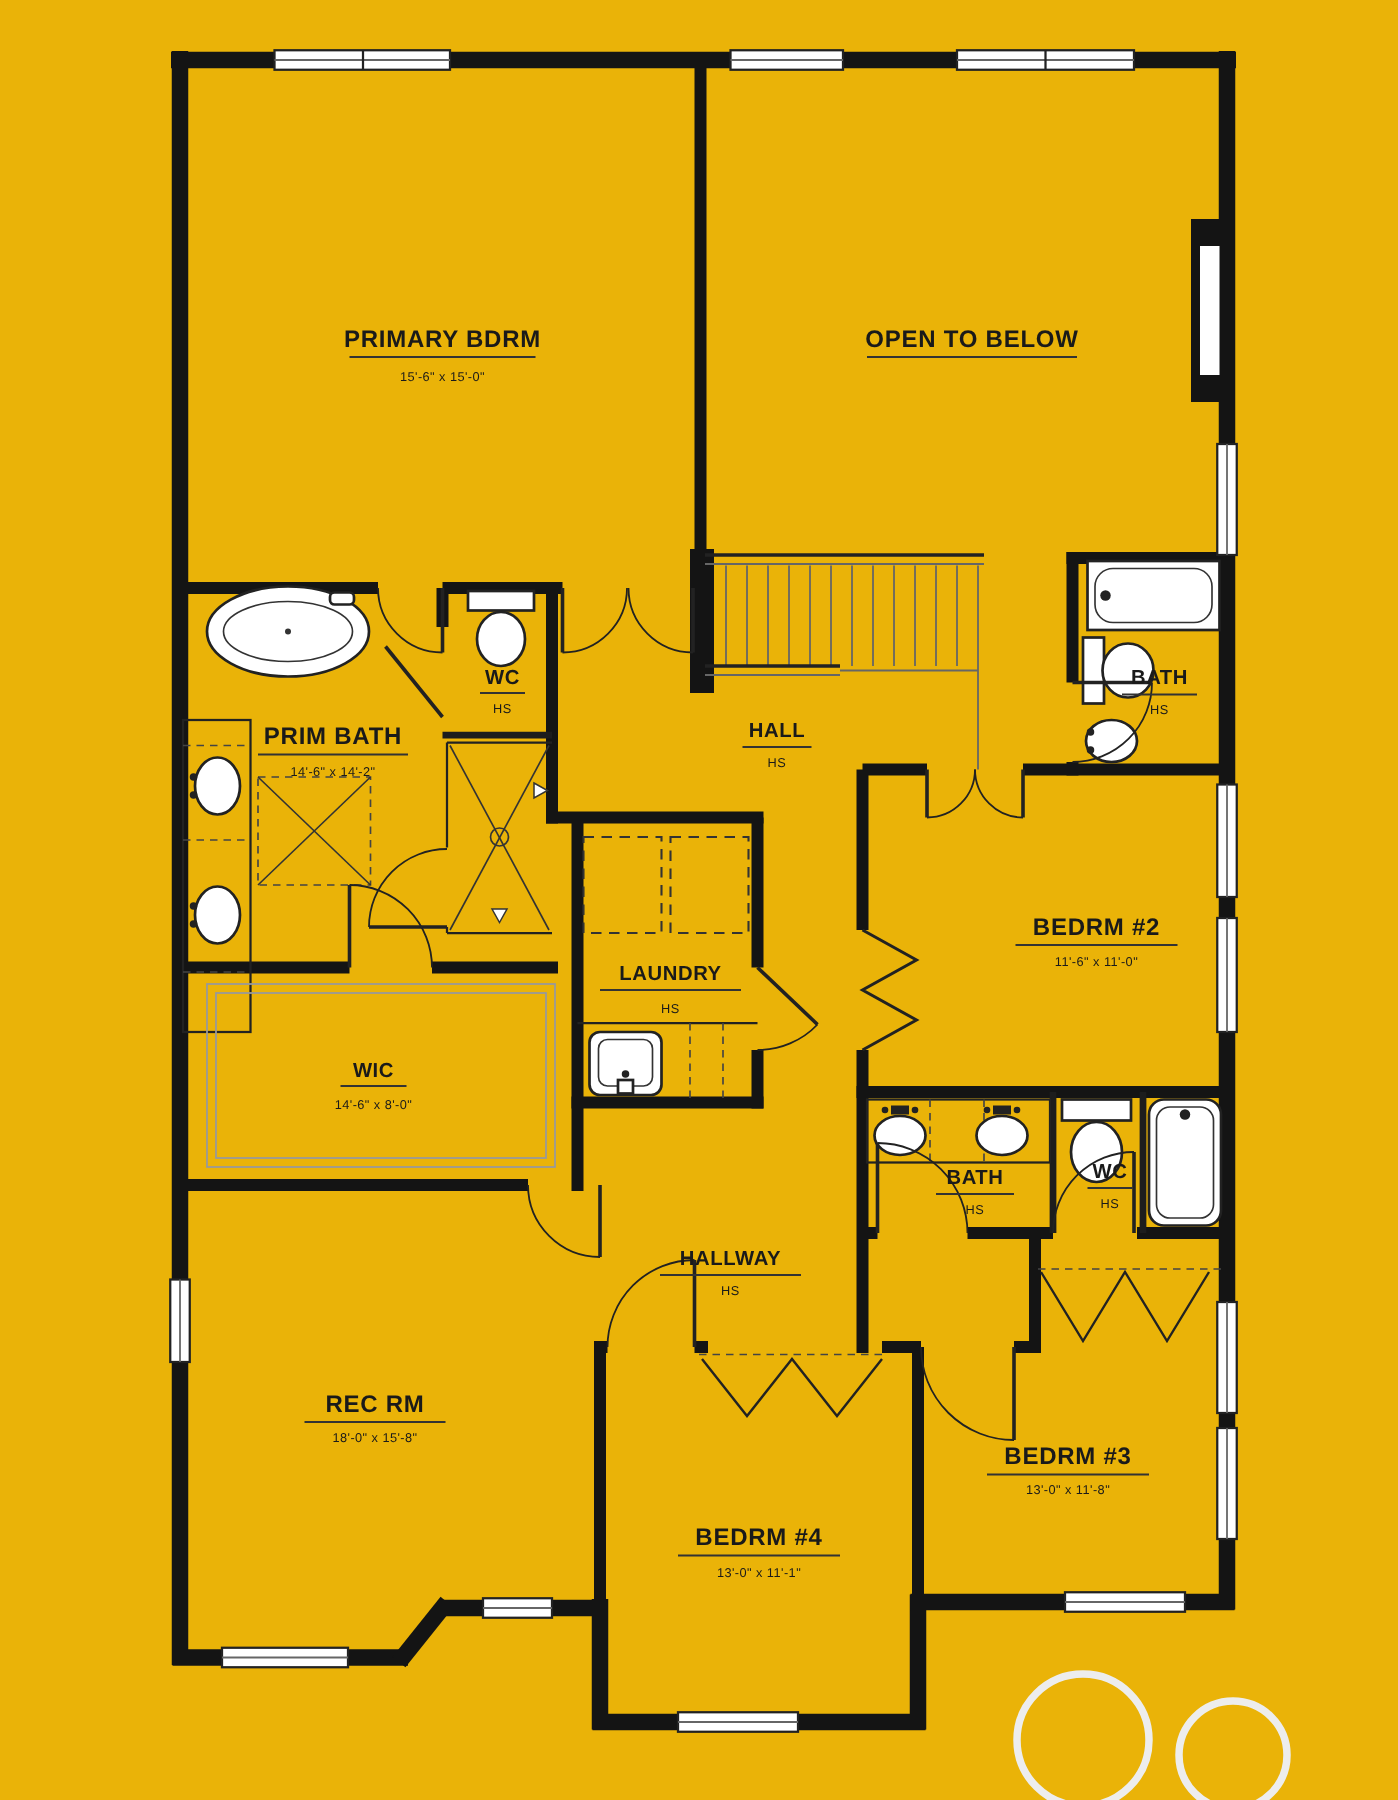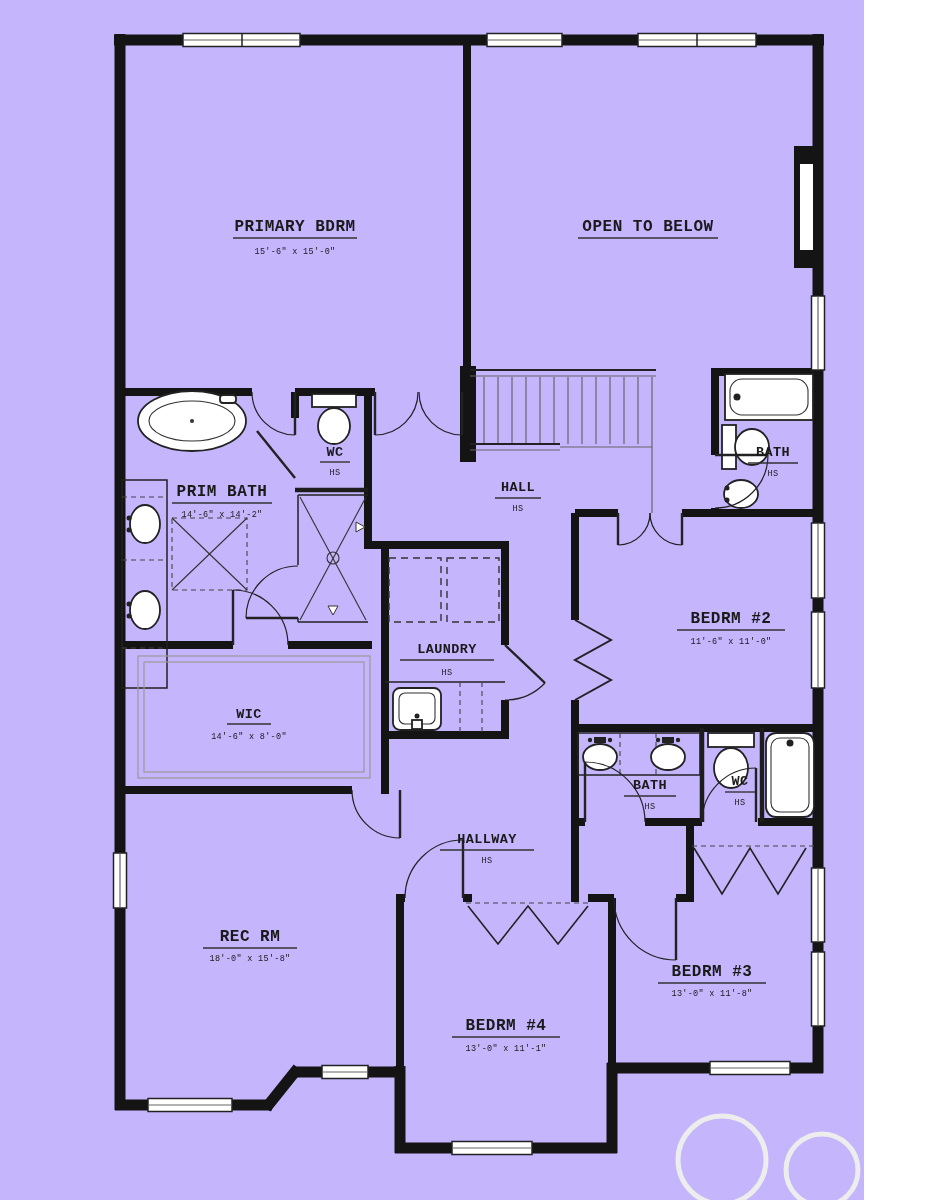--- a/index.html
+++ b/index.html
@@ -1,17 +1,17 @@
 <!DOCTYPE html>
 <html><head>
 <meta charset="utf-8">
 <style>
   html,body{margin:0;padding:0;background:#fff;}
-  .page{position:relative;width:864px;height:1200px;background:#c4b5fd;overflow:hidden;
-        font-family:Liberation Mono, monospace;}
+  .page{position:relative;width:932px;height:1200px;background:#eab308;overflow:hidden;
+        font-family:Liberation Sans, sans-serif;}
   svg{position:absolute;left:0;top:0;}
   .wall-ext{stroke:#141414;stroke-width:11;fill:none;}
   .wall-int{stroke:#141414;stroke-width:8;fill:none;}
   .wall-thin{stroke:#1d1d1d;stroke-width:4.5;fill:none;}
   .ln{stroke:#222;stroke-width:1.5;fill:none;}
   .ln2{stroke:#222;stroke-width:2.2;fill:none;}
   .lngray{stroke:#666;stroke-width:1.2;fill:none;}
   .fix{stroke:#222;stroke-width:1.8;fill:#ffffff;}
   .fixthin{stroke:#333;stroke-width:1.1;fill:none;}
   .dash{stroke:#333;stroke-width:1.4;fill:none;stroke-dasharray:7 5;}

